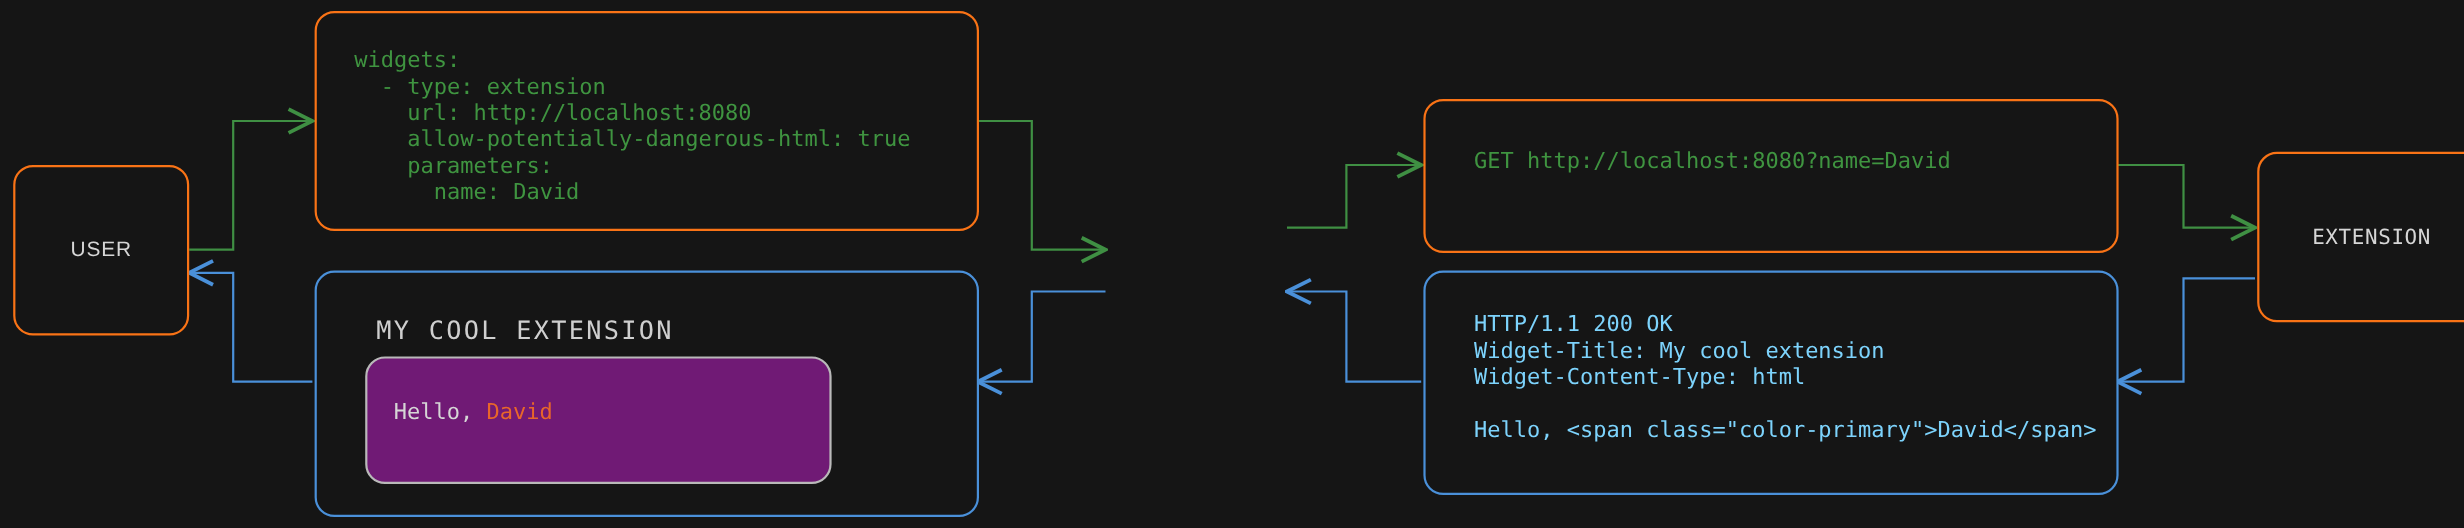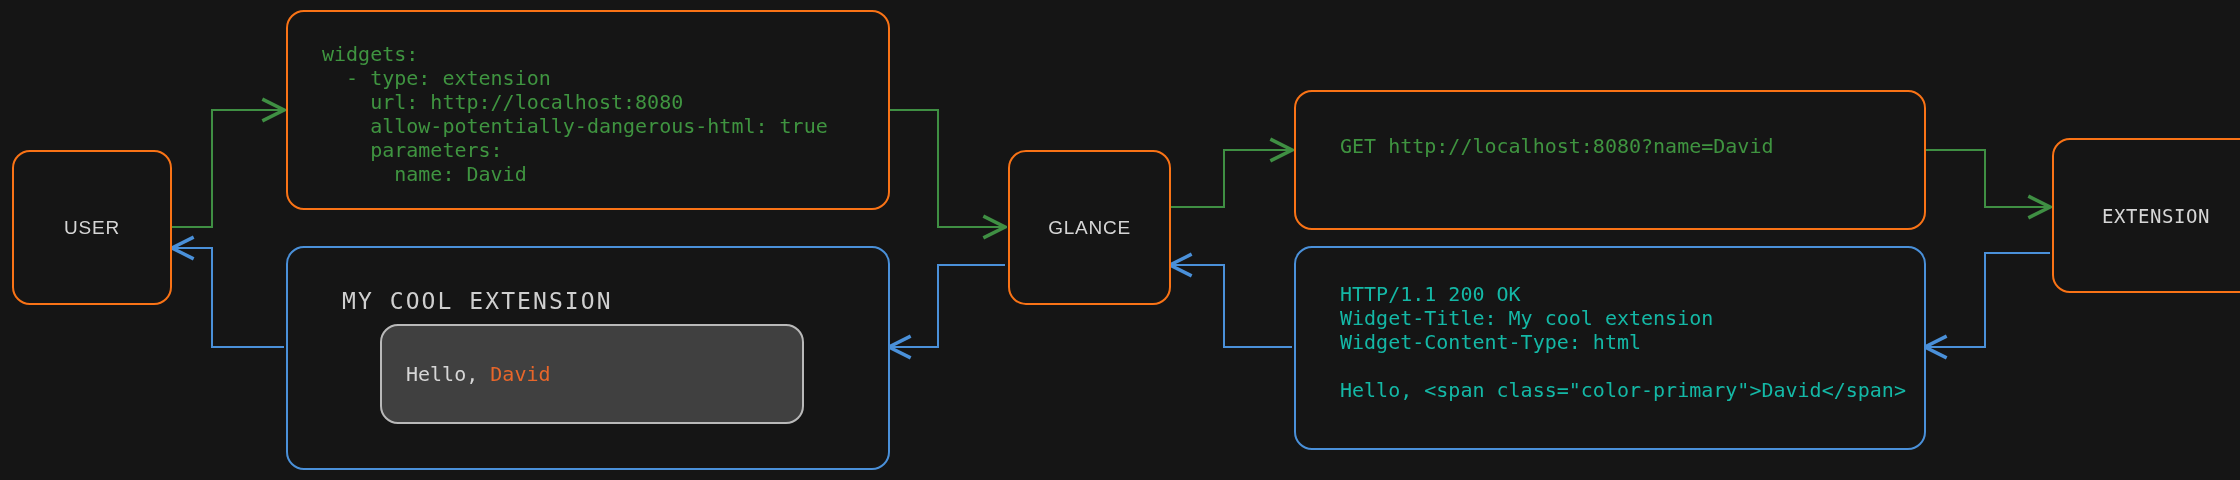--- a/index.html
+++ b/index.html
@@ -67,21 +67,21 @@
   .codebox.blue  { border: 2px solid #4a90d9; }
 
   .code {
     font-family: "DejaVu Sans Mono", "Liberation Mono", monospace;
     font-size: 20px;
     line-height: 24px;
     white-space: pre;
     margin: 0;
   }
   .code.green { color: #3f9440; }
-  .code.blue  { color: #14b8a6; }
+  .code.blue  { color: #7dd3fc; }
 
   
   .widget-shell {
     position: absolute;
     box-sizing: border-box;
     border: 2px solid #4a90d9;
     border-radius: 18px;
     background: #151515;
   }
   .widget-title {
@@ -92,26 +92,25 @@
     font-size: 23px;
     letter-spacing: 0.09em;
     color: #cfcfcf;
     white-space: pre;
   }
   .widget-card {
     position: absolute;
     left: 44px;
     top: 76px;
     width: 424px;
-    height: 100px;
+    height: 116px;
     box-sizing: border-box;
     border: 2px solid #b9b9b9;
     border-radius: 18px;
-    background: #404040;
-    margin-left: 48px;
+    background: #701a75;
   }
   .widget-card-text {
     position: absolute;
     left: 24px;
     top: 36px;
     font-family: "DejaVu Sans Mono", "Liberation Mono", monospace;
     font-size: 20px;
     color: #d6d6d6;
     white-space: pre;
   }
@@ -149,23 +148,20 @@
       <path d="M 1005 265 L 938 265 L 938 347 L 889 347" stroke="#4a90d9" marker-end="url(#arrow-blue)"></path>
 
       <path d="M 284 347 L 212 347 L 212 248 L 172 248" stroke="#4a90d9" marker-end="url(#arrow-blue)"></path>
     </g>
   </svg>
 
   <div class="node actor sans" style="left:12px; top:150px; width:160px; height:155px;">
     <span class="node-label">USER</span>
   </div>
 
-  <div class="node actor sans" style="left:1008px; top:150px; width:163px; height:155px;">
-    <span class="node-label">GLANCE</span>
-  </div>
 
   <div class="node actor mono" style="left:2052px; top:138px; width:208px; height:155px;">
     <span class="node-label">EXTENSION</span>
   </div>
 
   <div class="codebox green" style="left:286px; top:10px; width:604px; height:200px;">
     <pre class="code green" style="margin:30px 0 0 34px;">widgets:
   - type: extension
     url: http://localhost:8080
     allow-potentially-dangerous-html: true

